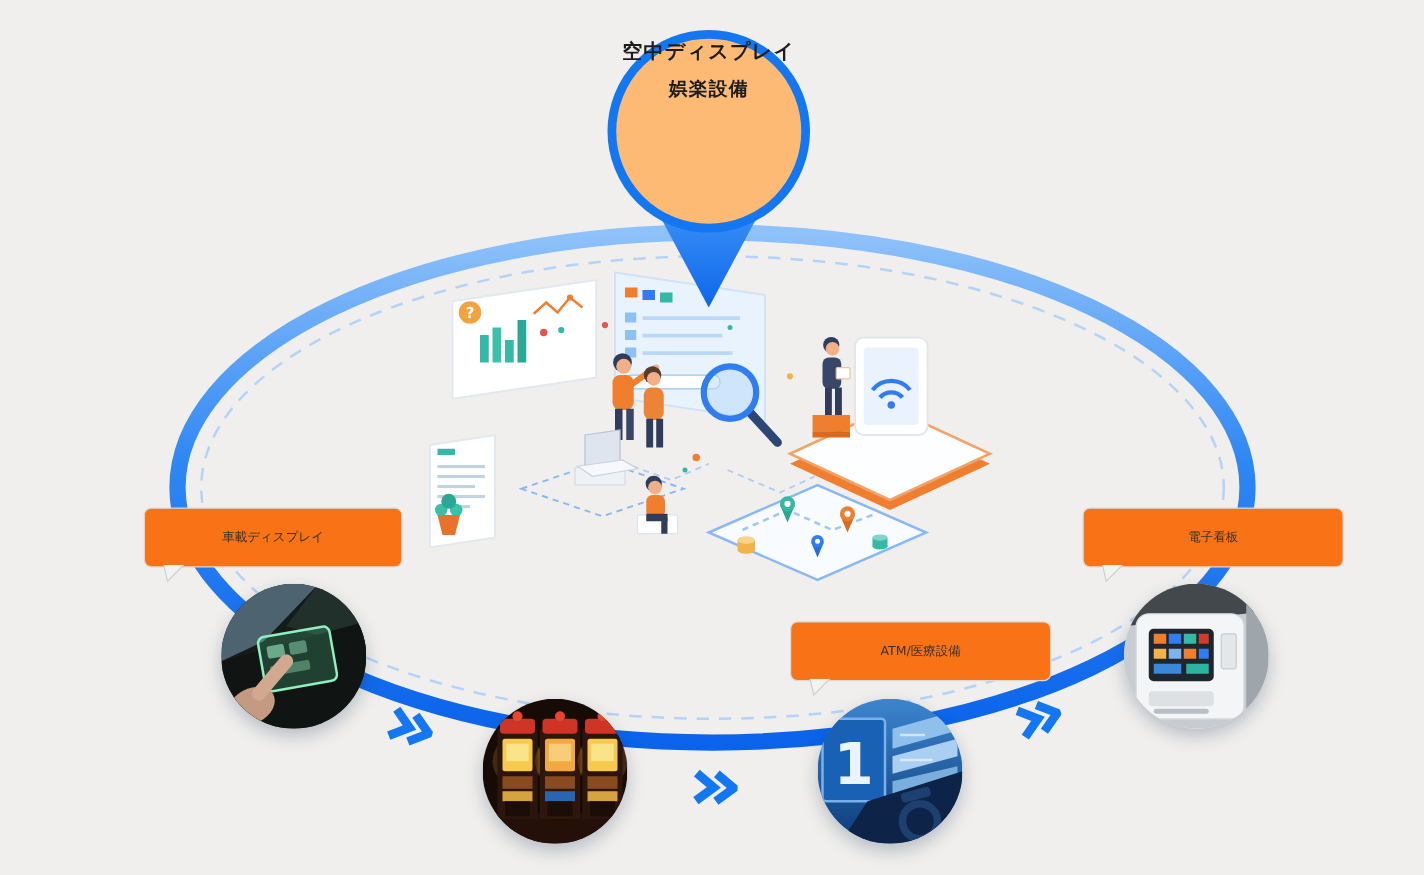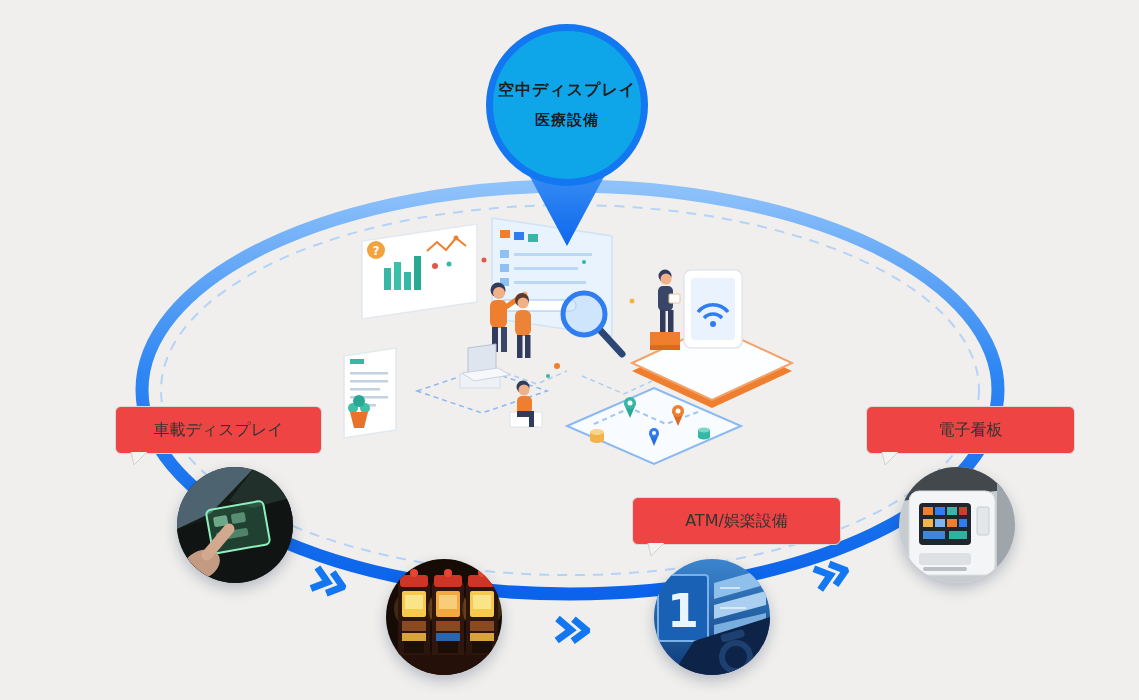--- a/index.html
+++ b/index.html
@@ -4,29 +4,29 @@
 <style>
   html,body { margin:0; padding:0; background:#f0efed; }
   body { font-family:"DejaVu Sans","Liberation Sans",sans-serif; }
   .canvas { position:relative; width:1139px; height:700px; background:#f0efed; overflow:hidden; }
 
   .ring-svg { position:absolute; left:0; top:0; z-index:1; }
   .scene { position:absolute; left:332px; top:206px; z-index:2; }
   .pointer { position:absolute; left:521px; top:160px; z-index:3; }
 
   .badge { position:absolute; left:486px; top:24px; width:148px; height:148px;
-           border:7px solid #1277f0; border-radius:50%; background:#0ea5e9;
-           display:flex; flex-direction:column; align-items:center; justify-content:center;
+           border:7px solid #1277f0; border-radius:50%; background:#fdba74;
+           display:flex; flex-direction:column; align-items:center; 
            gap:10px; z-index:4; }
   .badge .l1 { font-size:16px; font-weight:bold; color:#1d1d1d; letter-spacing:1px; }
   .badge .l2 { font-size:15px; font-weight:bold; color:#1d1d1d; letter-spacing:1px; }
 
-  .app-label { position:absolute; height:46px; background:#ef4444; border:1px solid #d9d9d7;
+  .app-label { position:absolute; height:46px; background:#f97316; border:1px solid #d9d9d7;
                border-radius:6px; display:flex; align-items:center; justify-content:center;
-               font-size:16px; color:#333333; z-index:5; }
+               font-size:10px; color:#333333; z-index:5; }
   .app-label .tail { position:absolute; left:14px; top:45px; }
 
   .photo { position:absolute; width:116px; height:116px; border-radius:50%; overflow:hidden;
            z-index:4; box-shadow:0 6px 14px rgba(20,40,80,0.25); }
   .photo svg { display:block; }
 
   .arrow { position:absolute; z-index:6; }
   .a1 { left:308px; top:567px; transform:rotate(17deg); }
   .a2 { left:552px; top:615px; transform:rotate(2deg); }
   .a3 { left:812px; top:560px; transform:rotate(-17deg); }
@@ -202,31 +202,31 @@
       <linearGradient id="triGrad" x1="0" y1="0" x2="0" y2="1">
         <stop offset="0" stop-color="#3f94f5"></stop>
         <stop offset="1" stop-color="#0d67ec"></stop>
       </linearGradient>
     </defs>
     <polygon points="0,0 92,0 46,86" fill="url(#triGrad)"></polygon>
   </svg>
 
   <div class="badge">
     <div class="l1">空中ディスプレイ</div>
-    <div class="l2">医療設備</div>
+    <div class="l2">娯楽設備</div>
   </div>
 
   <div class="app-label" style="left:115px; top:406px; width:205px;">
     <span>車載ディスプレイ</span>
     <svg class="tail" width="18" height="14">
       <path d="M1,0 L4,13 L17,0" fill="#f3f3f2" stroke="#d0d0ce" stroke-width="1"></path>
     </svg>
   </div>
   <div class="app-label" style="left:632px; top:497px; width:207px;">
-    <span>ATM/娯楽設備</span>
+    <span>ATM/医療設備</span>
     <svg class="tail" width="18" height="14">
       <path d="M1,0 L4,13 L17,0" fill="#f3f3f2" stroke="#d0d0ce" stroke-width="1"></path>
     </svg>
   </div>
   <div class="app-label" style="left:866px; top:406px; width:207px;">
     <span>電子看板</span>
     <svg class="tail" width="18" height="14">
       <path d="M1,0 L4,13 L17,0" fill="#f3f3f2" stroke="#d0d0ce" stroke-width="1"></path>
     </svg>
   </div>

